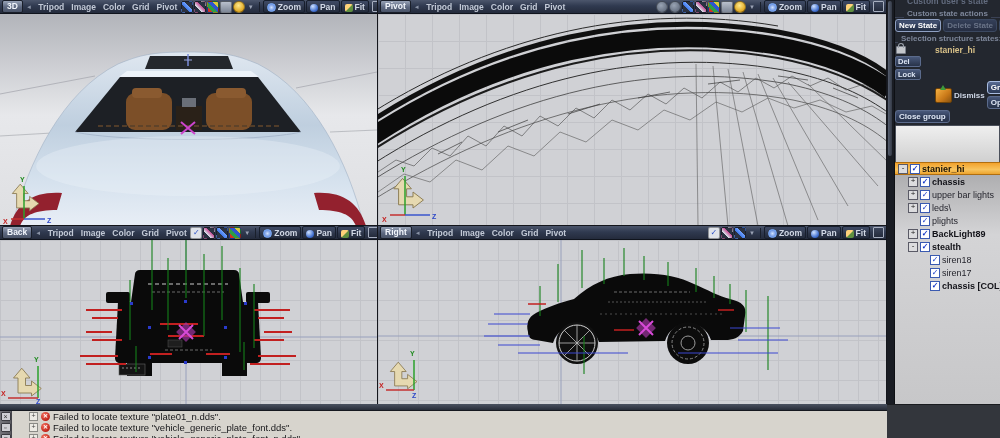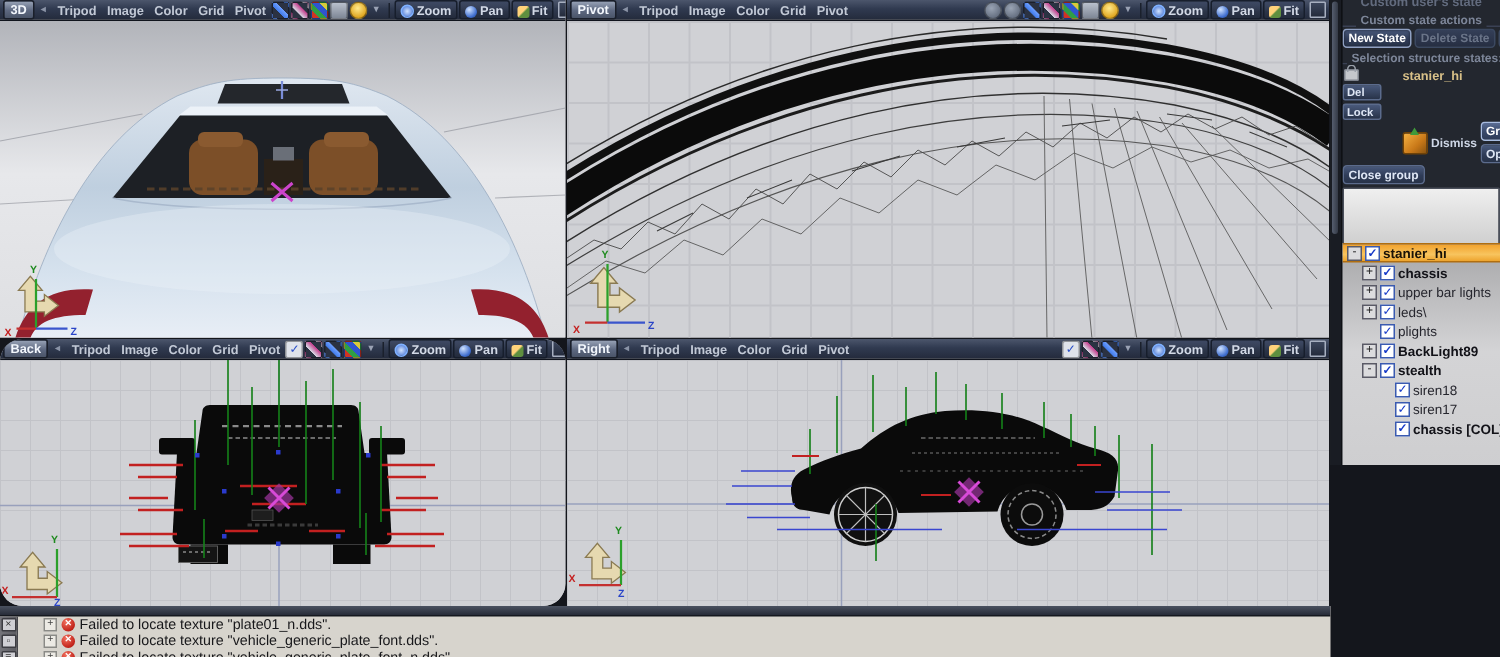--- a/index.html
+++ b/index.html
@@ -2,21 +2,21 @@
 <html><head>
 <meta charset="utf-8">
 <style>
   html,body{margin:0;padding:0;background:#14161c;}
   .app{position:relative;width:1000px;height:438px;background:#14161c;overflow:hidden;
        font-family:"Liberation Sans",sans-serif;-webkit-font-smoothing:antialiased;}
   
   .vp{position:absolute;overflow:hidden;background:#cfd0d4;}
   #vpA{left:0;top:0;width:377px;height:225px;}
   #vpB{left:378px;top:0;width:508px;height:225px;}
-  #vpC{left:0;top:226px;width:377px;height:178px;border-radius:15px;}
+  #vpC{left:0;top:226px;width:377px;height:178px;}
   #vpD{left:378px;top:226px;width:508px;height:178px;}
   .vp-header{height:13px;display:flex;align-items:center;white-space:nowrap;
     background:linear-gradient(#4c566c,#303a50 45%,#242b3c);border-bottom:1px solid #10141d;
     font-size:8.5px;color:#c6cdda;padding:0 2px;}
   .vp-label{background:linear-gradient(#97a2b6,#5d6880 55%,#4a5468);border:1px solid #1a1f2a;
     border-radius:2px;color:#f2f6fc;font-weight:bold;padding:0 4px;height:11px;line-height:11px;font-size:8.5px;}
   .vp-arrow{color:#8a93a6;font-size:6px;padding:0 3px;}
   .vp-menu{padding:0 3.5px;font-weight:bold;color:#c2c9d6;}
   .vp-right{margin-left:auto;display:flex;align-items:center;gap:1px;}
   .ico{width:10px;height:10px;border-radius:2px;display:inline-block;border:1px solid rgba(0,0,0,.35);}
@@ -41,21 +41,21 @@
   .grid{background-color:#d0d1d5;
     background-image:linear-gradient(#c2c3c8 1px,transparent 1px),linear-gradient(90deg,#c2c3c8 1px,transparent 1px);}
   .g20{background-size:20px 20px;}
   .g27{background-size:27px 27px;}
   #bodyA{height:212px;background:linear-gradient(#b2b4ba,#e7e8eb 48%,#dedfe2);}
   #bodyB{height:212px;}
   #bodyC{height:165px;}
   #bodyD{height:165px;}
   svg{display:block;}
   
-  .sidebar{position:absolute;left:887px;top:0;width:113px;height:310px;background:#23272f;overflow:hidden;}
+  .sidebar{position:absolute;left:887px;top:0;width:113px;height:438px;background:#23272f;overflow:hidden;}
   .sb-scroll{position:absolute;left:0;top:0;width:7px;height:404px;background:#191c23;border-right:1px solid #0e1014;}
   .sb-thumb{margin:1px;width:4px;height:155px;background:linear-gradient(90deg,#555d6e,#343a46);border-radius:2px;}
   .sb-content{position:absolute;left:8px;top:0;width:105px;}
   .sb-partial{height:8px;overflow:hidden;text-align:center;color:#626b7e;font-size:8.5px;font-weight:bold;}
   .sb-partial span{display:block;transform:translateY(-4px);}
   .sb-sep{display:flex;align-items:flex-end;gap:3px;color:#7d8699;font-size:8px;font-weight:bold;
     margin:1px 0;white-space:nowrap;overflow:hidden;}
   .sb-sep::before,.sb-sep::after{content:"";flex:1;height:1px;background:#3a4154;min-width:3px;}
   .sb-row{display:flex;gap:2px;margin:1px 0 2px 0;overflow:hidden;}
   .sbtn{background:linear-gradient(#50608200,transparent),linear-gradient(#49597b,#2f3c58 55%,#283349);

